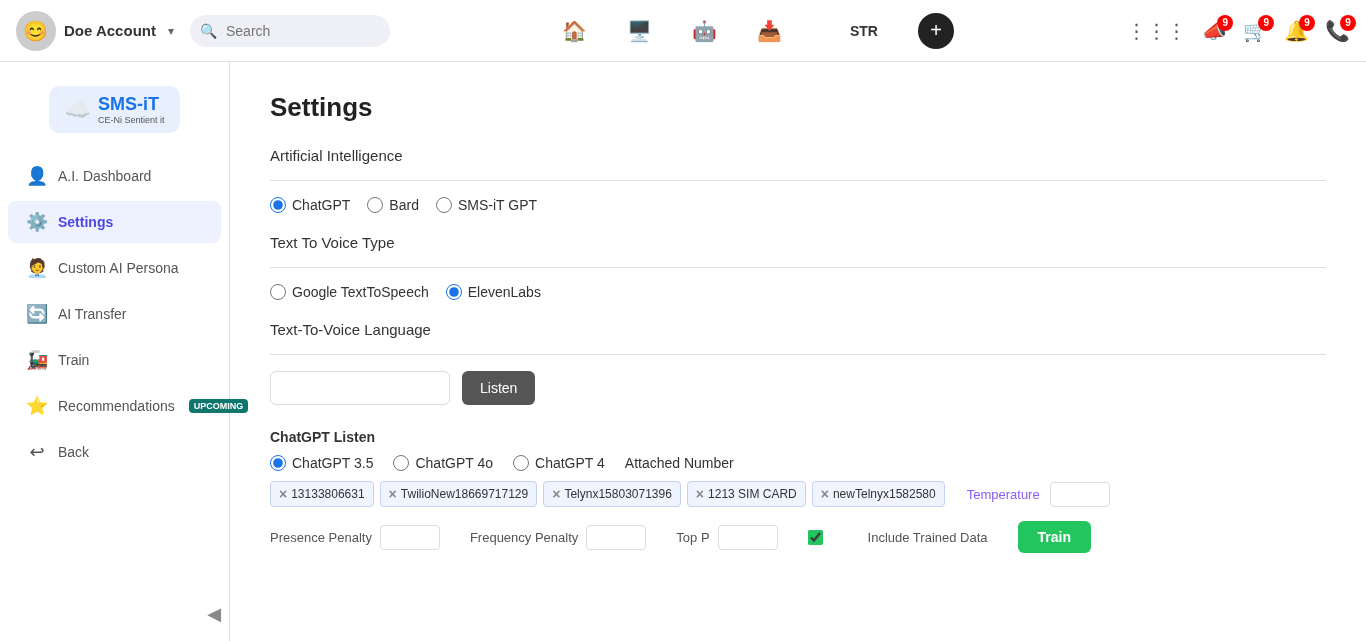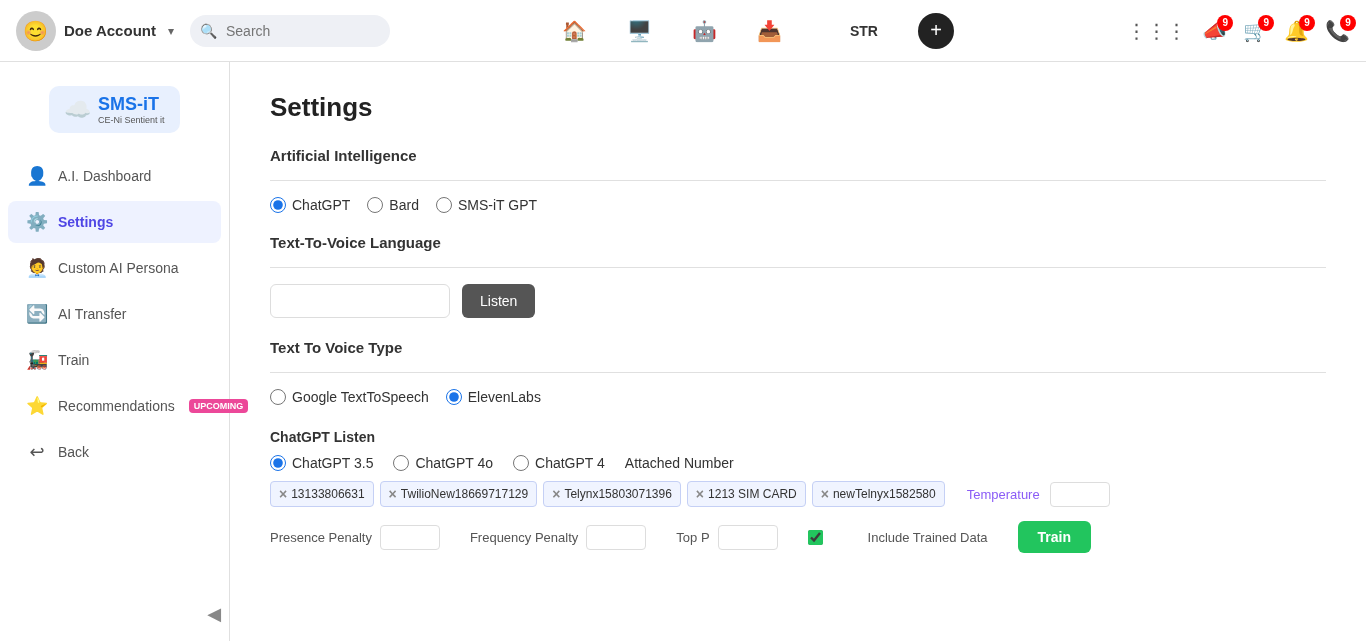--- a/index.html
+++ b/index.html
@@ -39,32 +39,32 @@
       display: flex; flex-direction: column; padding: 16px 0;
     }
     .logo-wrap { display: flex; align-items: center; justify-content: center; padding: 8px 16px 20px; }
     .logo-box { background: #e8f0fe; border-radius: 10px; padding: 8px 16px; display: flex; align-items: center; gap: 6px; }
     .logo-text { font-weight: 800; font-size: 18px; color: #1a73e8; }
     .logo-sub { font-size: 9px; color: #555; }
 
     .sidebar-item { display: flex; align-items: center; gap: 10px; padding: 10px 18px; cursor: pointer; color: #555; font-size: 14px; border-radius: 8px; margin: 2px 8px; }
     .sidebar-item.active { background: #eef2ff; color: #4f46e5; font-weight: 600; }
     .sidebar-item .s-icon { font-size: 18px; width: 22px; text-align: center; }
-    .badge-upcoming { background: #ec4899; color: #fff; font-size: 9px; font-weight: 700; padding: 2px 5px; border-radius: 4px; margin-left: 4px; }
+    .badge-upcoming { background: #0f766e; color: #fff; font-size: 9px; font-weight: 700; padding: 2px 5px; border-radius: 4px; margin-left: 4px; }
 
     .sidebar-collapse { position: absolute; bottom: 16px; right: 8px; cursor: pointer; color: #888; font-size: 18px; }
 
     
     .main { margin-top: 62px; margin-left: 230px; padding: 30px 40px; background: #fff; min-height: calc(100vh - 62px); }
 
     .page-title { font-size: 26px; font-weight: 700; color: #222; margin-bottom: 24px; }
 
     .section-divider { border: none; border-top: 1px solid #e0e0e0; margin: 16px 0; }
 
-    .section-label { font-size: 15px; font-weight: 700; color: #333; margin-bottom: 14px; margin-top: 21px; }
+    .section-label { font-size: 15px; font-weight: 400; color: #333; margin-bottom: 14px; margin-top: 21px; }
 
     .radio-group { display: flex; align-items: center; gap: 17px; margin-bottom: 8px; }
     .radio-item { display: flex; align-items: center; gap: 6px; cursor: pointer; font-size: 14px; color: #333; }
     .radio-item input[type="radio"] { accent-color: #1a73e8; width: 16px; height: 16px; cursor: pointer; }
 
     .voice-row { display: flex; align-items: center; gap: 12px; margin-top: 10px; }
     .voice-input { border: 1px solid #ddd; border-radius: 6px; padding: 8px 14px; font-size: 14px; color: #555; width: 180px; background: #fff; outline: none; }
     .listen-btn { background: #555; color: #fff; border: none; border-radius: 6px; padding: 9px 18px; font-size: 14px; cursor: pointer; font-weight: 500; }
 
     .chatgpt-models-row { display: flex; align-items: center; gap: 20px; flex-wrap: wrap; margin-top: 8px; }
@@ -193,43 +193,43 @@
         <span>Bard</span>
       </label>
       <label class="radio-item">
         <input type="radio" name="ai" style="">
         <span>SMS-iT GPT</span>
       </label>
     </div>
   </div>
 
   <div style="margin-top: 20px;">
+    <p class="section-label">Text To Voice Type</p>
+    <hr class="section-divider">
+    <div class="radio-group">
+      <label class="radio-item">
+        <input type="radio" name="tts" style="">
+        <span>Google TextToSpeech</span>
+      </label>
+      <label class="radio-item">
+        <input type="radio" name="tts" checked="" style="">
+        <span>ElevenLabs</span>
+      </label>
+    </div>
+  </div>
+
+  <div style="margin-top: 20px;">
     <p class="section-label">Text-To-Voice Language</p>
     <hr class="section-divider">
     <div class="voice-row">
       <input type="text" class="voice-input" style="">
       <button class="listen-btn">Listen</button>
     </div>
   </div>
 
-  <div style="margin-top: 20px;">
-    <p class="section-label">Text To Voice Type</p>
-    <hr class="section-divider">
-    <div class="radio-group">
-      <label class="radio-item">
-        <input type="radio" name="tts" style="">
-        <span>Google TextToSpeech</span>
-      </label>
-      <label class="radio-item">
-        <input type="radio" name="tts" checked="" style="">
-        <span>ElevenLabs</span>
-      </label>
-    </div>
-  </div>
-
   <div style="margin-top: 24px;">
     <p class="model-label">ChatGPT Listen</p>
     <div class="chatgpt-models-row">
       <label class="radio-item">
         <input type="radio" name="model" checked="" style="">
         <span>ChatGPT 3.5</span>
       </label>
       <label class="radio-item">
         <input type="radio" name="model" style="">
         <span>ChatGPT 4o</span>

